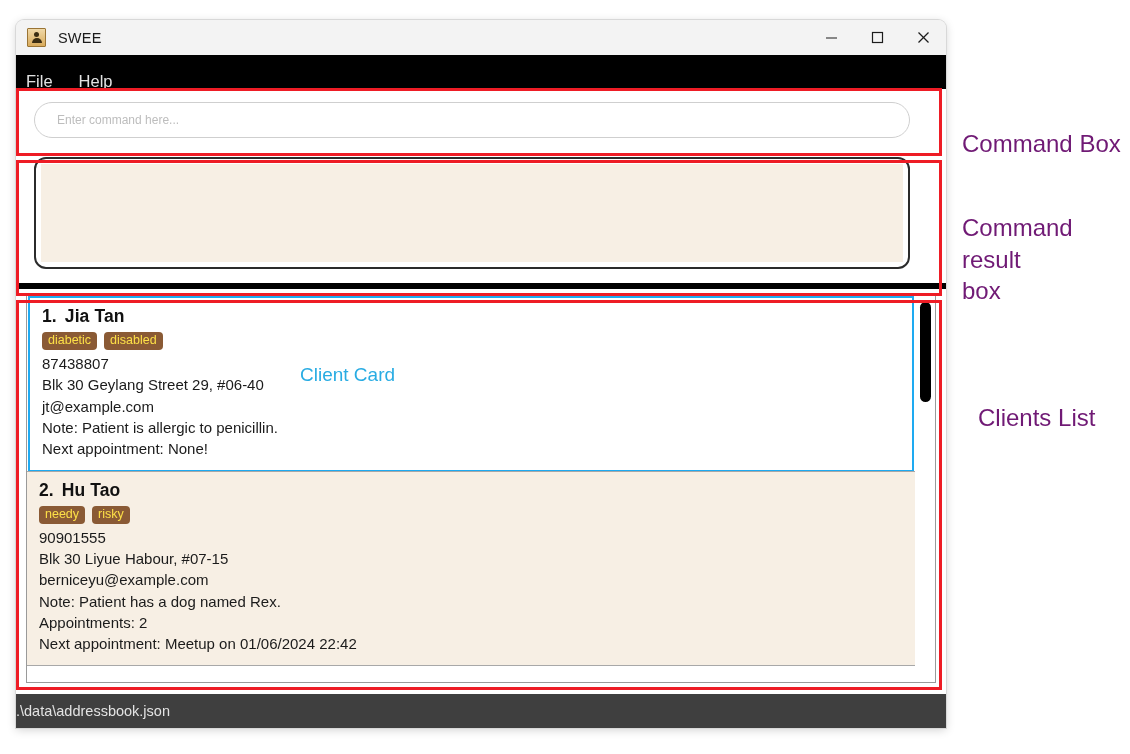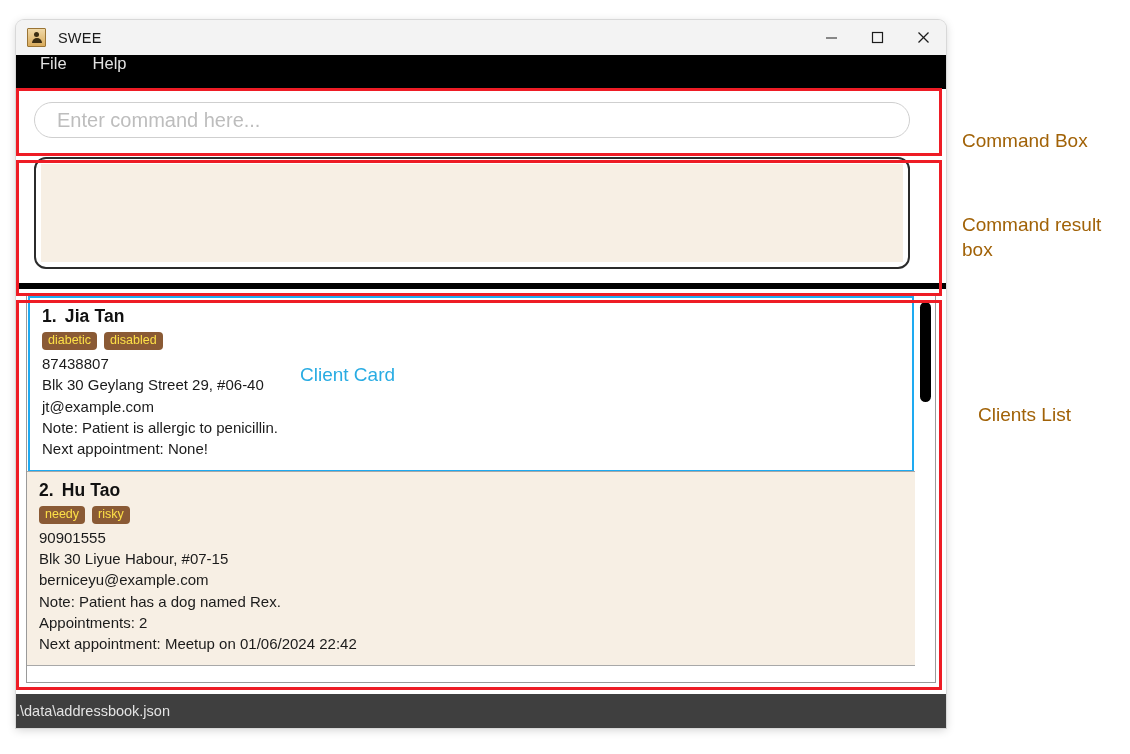--- a/index.html
+++ b/index.html
@@ -85,22 +85,22 @@
     justify-content: center;
     color: #1c1c1c;
   }
   .win-btn svg { display: block; }
 
   
   #menu-bar {
     height: 34px;
     background: #000000;
     display: flex;
-    align-items: flex-start;
-    padding-left: 24px;
+    align-items: flex-end;
+    padding-left: 10px;
     gap: 26px;
   }
   .menu-item {
     color: #e2e2e2;
     font-size: 16.5px;
     line-height: 1;
   }
 
   
   #window-body {
@@ -122,21 +122,21 @@
     position: absolute;
     left: 18px;
     top: 13px;
     width: 876px;
     height: 36px;
     box-sizing: border-box;
     border: 1px solid #cfcfcf;
     border-radius: 18px;
     background: #ffffff;
     font-family: "Liberation Sans", sans-serif;
-    font-size: 20px;
+    font-size: 12px;
     color: #7f1d1d;
     padding: 0 22px;
     outline: none;
   }
   #command-input::placeholder {
     color: #bdbdbd;
   }
 
   
   #result-zone {
@@ -286,22 +286,22 @@
 
   
   .anno-box {
     position: absolute;
     border: 3px solid #ee1c25;
     box-sizing: border-box;
     pointer-events: none;
   }
   .anno-label {
     position: absolute;
-    color: #a16207;
-    font-size: 19px;
+    color: #701a75;
+    font-size: 24px;
     line-height: 1.32;
   }
   .anno-card-label {
     position: absolute;
     color: #29ace3;
     font-size: 19px;
     line-height: 1.32;
   }
 </style>
 </head>

